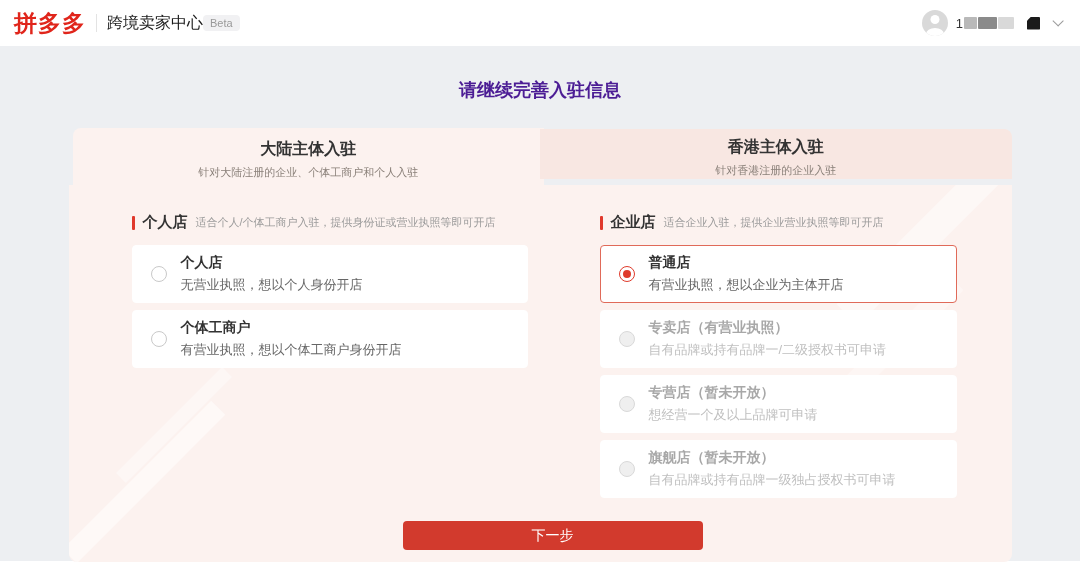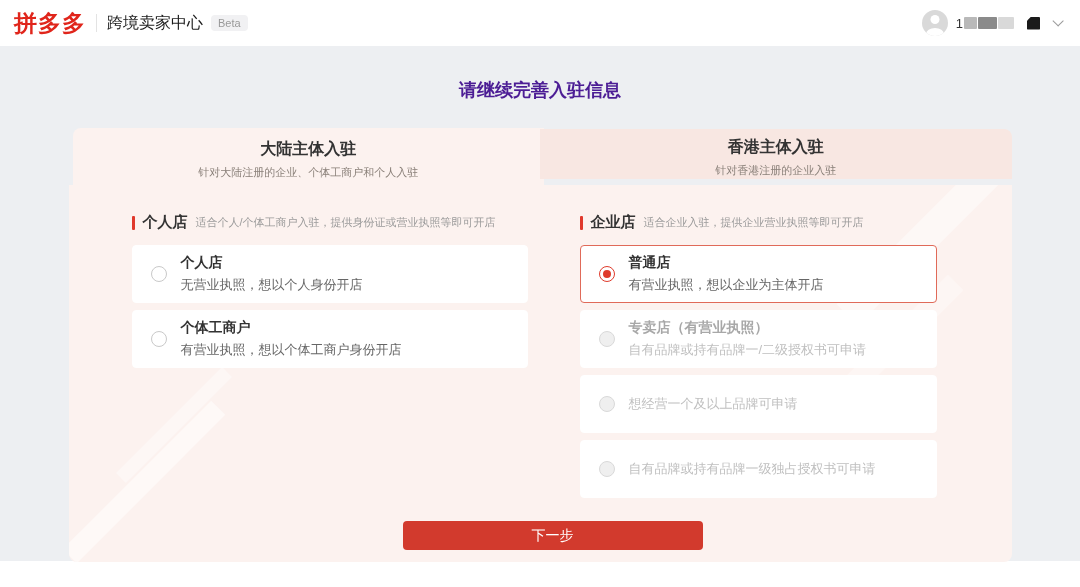--- a/index.html
+++ b/index.html
@@ -3,21 +3,21 @@
 <meta charset="utf-8">
 <style>
   * { margin:0; padding:0; box-sizing:border-box; }
   html,body { width:1080px; height:587px; background:#fff; font-family:"Liberation Sans","DejaVu Sans",sans-serif; }
 
   
   .header { height:46px; background:#fff; display:flex; align-items:center; padding:0 20px 0 14px; }
   .logo-cn { color:#e0251b; font-size:23px; font-weight:900; letter-spacing:1px; }
   .logo-divider { width:1px; height:18px; background:#e3e3e3; margin:0 10px; }
   .app-title { font-size:16px; font-weight:400; color:#1a1a1a; }
-  .beta-badge { margin-left:8px; font-size:11px; color:#999; background:#f1f1f3; padding:2px 7px; border-radius:4px; }
+  .beta-badge { font-size:11px; color:#999; background:#f1f1f3; padding:2px 7px; border-radius:4px; }
   .user-area { margin-left:auto; display:flex; align-items:center; gap:8px; cursor:pointer; }
   .avatar { width:26px; height:26px; border-radius:50%; background:#d9d9d9; position:relative; overflow:hidden; }
   .avatar .head { position:absolute; top:5px; left:50%; transform:translateX(-50%); width:9px; height:9px; background:#fff; border-radius:50%; }
   .avatar .shoulders { position:absolute; bottom:-4px; left:50%; transform:translateX(-50%); width:18px; height:12px; background:#fff; border-radius:50% 50% 0 0; }
   .masked-name { display:flex; align-items:center; gap:1px; font-size:13px; color:#333; }
   .blk { display:inline-block; height:12px; border-radius:1px; }
   .blk1 { width:13px; background:#b9b9b9; }
   .blk2 { width:19px; background:#8a8a8a; }
   .blk3 { width:16px; background:#d9d9d9; }
   .doc-icon { width:13px; height:13px; background:#1a1a1a; margin-left:5px; clip-path:polygon(32% 0,100% 0,100% 100%,0 100%,0 32%); border-radius:1px; }
@@ -35,21 +35,21 @@
   .tab-right { right:0; bottom:6px; height:50px; background:#f8e7e2; border-radius:0 8px 0 0; padding-top:8px; }
   .tab .tab-label { font-size:16px; font-weight:700; color:#333; }
   .tab .tab-desc { font-size:11px; color:#8a8079; margin-top:5px; }
 
   .content { position:relative; background:#fcf2ef; border-radius:0 0 8px 8px; padding:28px 38px 12px 63px; overflow:hidden; }
   .deco { position:absolute; background:rgba(255,255,255,.5); transform:rotate(-45deg); pointer-events:none; }
   .deco-a { left:-30px; bottom:70px; width:210px; height:20px; }
   .deco-b { left:30px; bottom:130px; width:150px; height:14px; background:rgba(255,255,255,.38); }
   .deco-c { right:-40px; top:30px; width:240px; height:30px; background:rgba(255,255,255,.45); }
   .deco-d { right:30px; top:150px; width:180px; height:22px; background:rgba(255,255,255,.3); }
-  .columns { position:relative; display:grid; grid-template-columns:396px 357px; column-gap:52px; }
+  .columns { position:relative; display:grid; grid-template-columns:396px 357px; column-gap:72px; }
 
   .section-header { display:flex; align-items:center; gap:8px; margin-bottom:13px; }
   .red-bar { width:3px; height:14px; background:#e0392c; border-radius:1px; flex:none; }
   .section-title { font-size:15px; font-weight:700; color:#333; }
   .section-desc { font-size:11px; color:#9b9b9b; }
 
   .option-card { height:58px; background:#fff; border:1px solid #fff; border-radius:4px; display:flex; align-items:center; padding:0 10px 0 18px; margin-bottom:7px; cursor:pointer; }
   .option-card.selected { border-color:#e06a59; }
   .option-card.disabled { cursor:default; }
   .radio { width:16px; height:16px; border-radius:50%; border:1px solid #c9c9c9; background:#fff; flex:none; margin-right:14px; display:flex; align-items:center; justify-content:center; }
@@ -156,27 +156,29 @@
             <span class="radio off"></span>
             <span class="card-text">
               <div class="opt-title">专卖店（有营业执照）</div>
               <div class="opt-desc">自有品牌或持有品牌一/二级授权书可申请</div>
             </span>
           </div>
 
           <div class="option-card disabled">
             <span class="radio off"></span>
             <span class="card-text">
+              <div class="opt-title">专营店（暂未开放）</div>
               <div class="opt-desc">想经营一个及以上品牌可申请</div>
             </span>
           </div>
 
           <div class="option-card disabled">
             <span class="radio off"></span>
             <span class="card-text">
+              <div class="opt-title">旗舰店（暂未开放）</div>
               <div class="opt-desc">自有品牌或持有品牌一级独占授权书可申请</div>
             </span>
           </div>
         </div>
 
       </div>
 
       <div class="btn-row">
         <button class="next-btn">下一步</button>
       </div>

